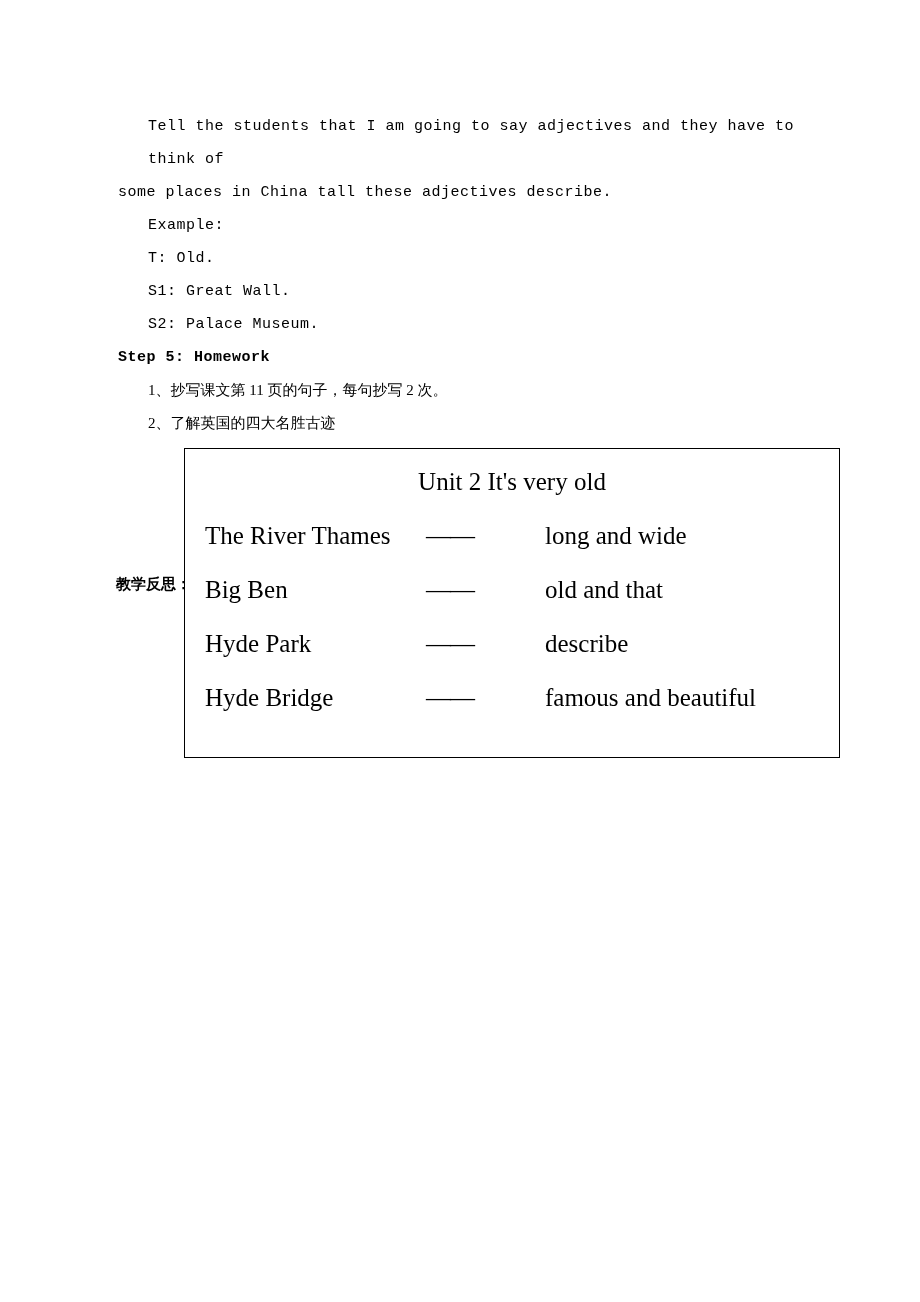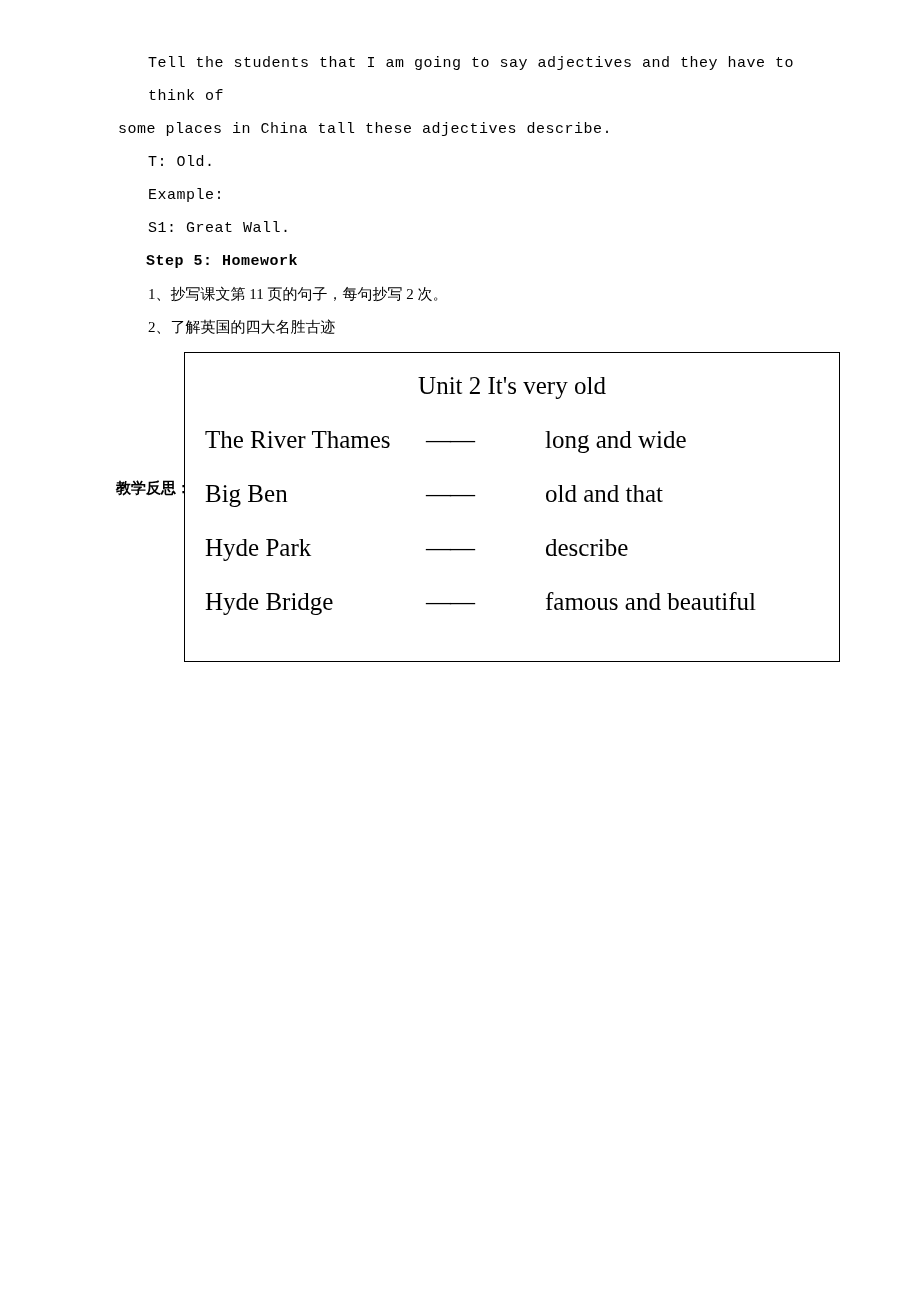--- a/index.html
+++ b/index.html
@@ -4,34 +4,33 @@
 <style>
   body {
     margin: 0;
     padding: 0;
     background: #ffffff;
     width: 920px;
     font-family: "SimSun", "Songti SC", "NSimSun", serif;
     color: #000;
   }
   .page {
-    padding: 47px 118px 40px 118px;
+    padding: 110px 118px 40px 118px;
     font-size: 15px;
     line-height: 2.2;
   }
   .indent1 {
     padding-left: 30px;
   }
   .mono {
     font-family: "Courier New", Courier, monospace;
     letter-spacing: 0.5px;
   }
   .bold {
     font-weight: bold;
-    margin-left: 28px;
   }
   .board-wrap {
     position: relative;
     margin-top: 8px;
   }
   .reflect-label {
     position: absolute;
     left: -2px;
     top: 120px;
     font-size: 15px;
@@ -76,23 +75,24 @@
   }
 </style>
 </head>
 <body>
 
 <div class="page">
 
   <div class="mono indent1">Tell the students that I am going to say adjectives and they have to think of</div>
   <div class="mono">some places in China tall these adjectives describe.</div>
 
+  <div class="mono indent1">Example:</div>
   <div class="mono indent1">T: Old.</div>
-  <div class="mono indent1">Example:</div>
   <div class="mono indent1">S1: Great Wall.</div>
+  <div class="mono indent1">S2: Palace Museum.</div>
 
   <div class="mono bold">Step 5: Homework</div>
   <div class="indent1">1、抄写课文第 11 页的句子，每句抄写 2 次。</div>
   <div class="indent1">2、了解英国的四大名胜古迹</div>
 
 
   <div class="board-wrap">
     <div class="reflect-label">教学反思：</div>
 
     <div class="board">

